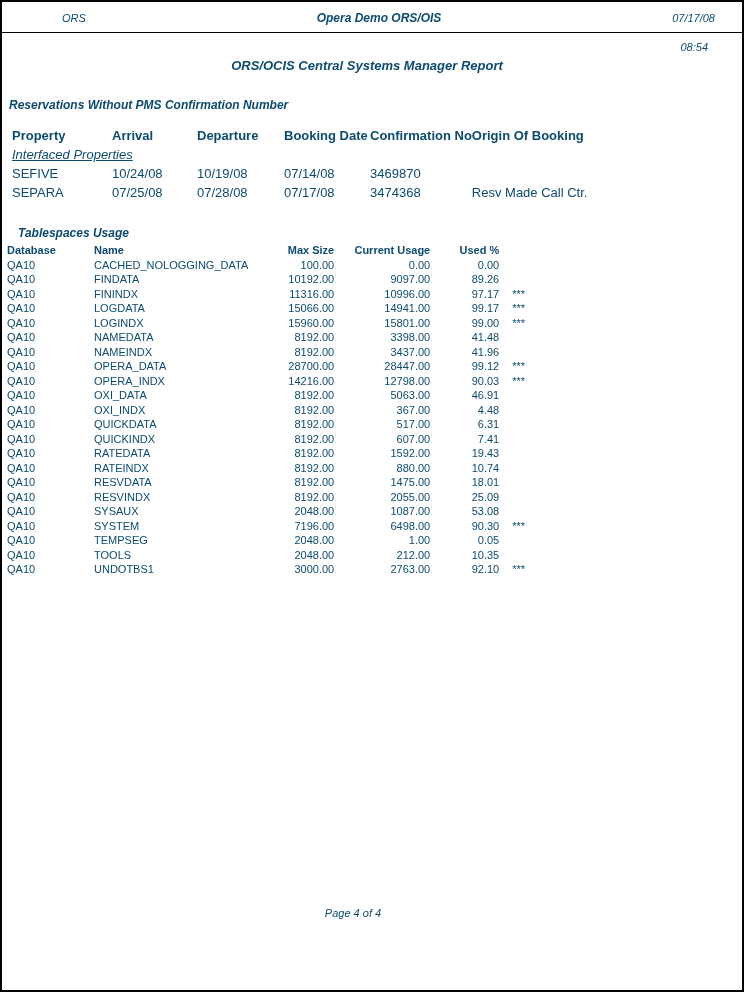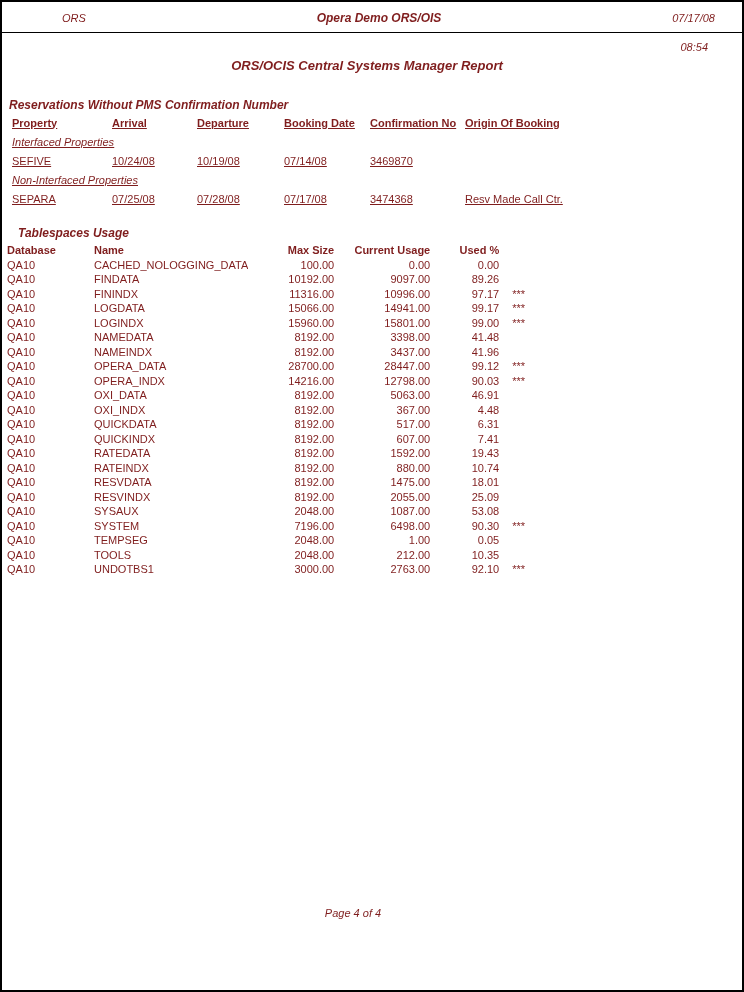--- a/index.html
+++ b/index.html
@@ -3,38 +3,38 @@
 <meta charset="utf-8">
 <style>
   html,body{margin:0;padding:0;background:#808080;}
   .page{
     position:relative;
     width:744px;height:992px;
     background:#ffffff;
     border:2px solid #000000;
     box-sizing:border-box;
     font-family:"Liberation Sans","DejaVu Sans",sans-serif;
-    color:#7f1d1d;
+    color:#0c4a6e;
     overflow:hidden;
   }
   .abs{position:absolute;}
   .it{font-style:italic;}
   .b{font-weight:bold;}
   .hdr-app{top:10px;left:60px;font-size:11px;}
   .hdr-title{top:9px;left:12px;width:730px;text-align:center;font-size:12px;}
   .hdr-date{top:10px;right:27px;font-size:11px;}
   .hdr-rule{top:30px;left:0;width:740px;height:0;border-top:1px solid #000;}
   .hdr-time{top:39px;right:34px;font-size:11px;}
   .report-title{top:56px;left:0;width:730px;text-align:center;font-size:13px;}
   .section-title{font-size:12px;font-weight:bold;font-style:italic;white-space:nowrap;}
   .resv-title{top:96px;left:7px;}
   .ts-title{top:224px;left:16px;}
   table{border-collapse:collapse;table-layout:fixed;}
   td,th{padding:0;margin:0;overflow:hidden;white-space:nowrap;text-align:left;font-weight:normal;}
-  .resv-table{top:111px;left:10px;font-size:11px;text-decoration:underline;}
+  .resv-table{top:124px;left:10px;font-size:13px;}
   .resv-table td,.resv-table th{height:19px;vertical-align:middle;}
   .resv-table th{font-weight:bold;}
   .group-label{font-style:italic;text-decoration:underline;}
   .ts-table{top:241px;left:5px;font-size:11px;}
   .ts-table td,.ts-table th{line-height:14.5px;height:14.5px;vertical-align:middle;}
   .ts-table th{font-weight:bold;margin-left:46px;}
   .num{text-align:right;}
   .c-flag{padding-left:13px;}
   .footer{top:905px;left:0;width:678px;text-align:center;font-size:11px;margin-left:12px;}
 </style>
@@ -73,23 +73,20 @@
     <tr>
       <td colspan="6"><span class="group-label">Interfaced Properties</span></td>
     </tr>
     <tr>
       <td>SEFIVE</td>
       <td>10/24/08</td>
       <td>10/19/08</td>
       <td>07/14/08</td>
       <td>3469870</td>
       <td></td>
-    </tr>
-    <tr>
-      <td colspan="6"><span class="group-label">Non-Interfaced Properties</span></td>
     </tr>
     <tr>
       <td>SEPARA</td>
       <td>07/25/08</td>
       <td>07/28/08</td>
       <td>07/17/08</td>
       <td>3474368</td>
       <td>Resv Made Call Ctr.</td>
     </tr>
   </tbody>

